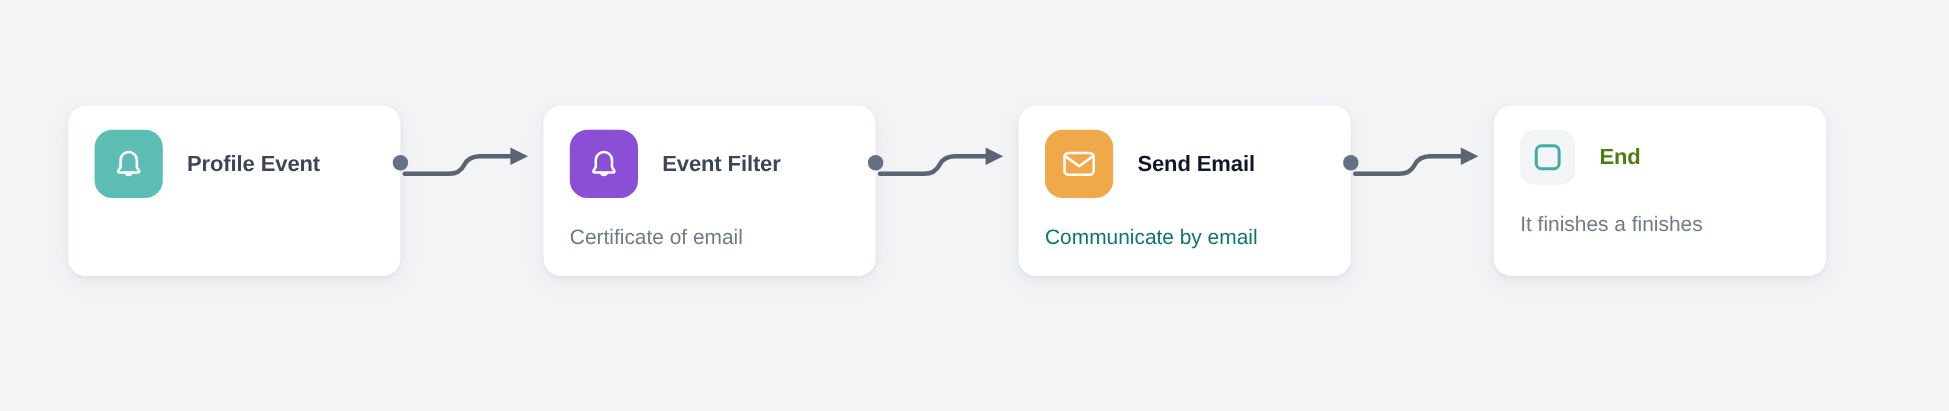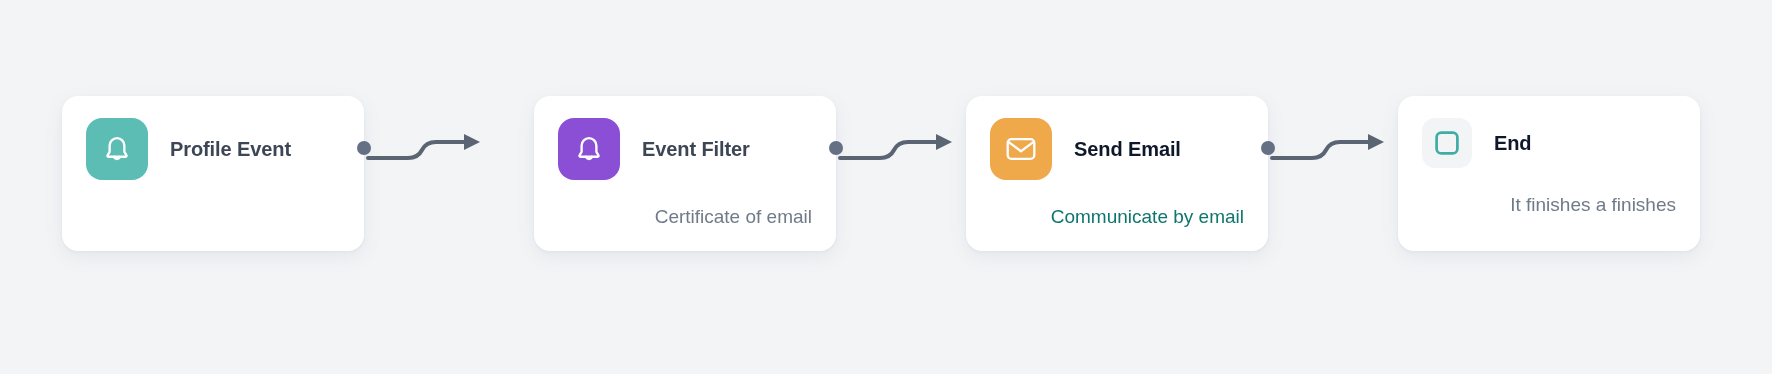--- a/index.html
+++ b/index.html
@@ -12,21 +12,20 @@
     background: #f2f4f6;
     font-family: "Liberation Sans", sans-serif;
     overflow: hidden;
   }
 
   .canvas {
     position: relative;
     width: 1428px;
     height: 374px;
     background: #f2f4f6;
-    text-align: right;
   }
 
   .flow {
     position: absolute;
     left: 62px;
     top: 96px;
     display: flex;
     flex-direction: row;
     align-items: flex-start;
   }
@@ -129,21 +128,21 @@
       <div class="port-dot" style="background: rgb(102, 112, 133);"></div>
     </div>
 
     <div class="connector">
       <svg width="130" height="155" viewBox="0 0 130 155">
         <path d="M4 62 L44 62 Q54 62 58 54 Q62 46 72 46 L104 46" stroke="#5a6472" stroke-width="4" fill="none" stroke-linecap="round"></path>
         <path d="M100 38 L116 46 L100 54 Z" fill="#5a6472"></path>
       </svg>
     </div>
 
-    <div class="node" style="background: rgb(255, 255, 255); margin-left: 40px;">
+    <div class="node" style="background: rgb(255, 255, 255);">
       <div class="node-head">
         <div class="node-icon" id="icon-1" style="background: rgb(139, 79, 214);">
           <svg width="30" height="32" viewBox="0 0 24 26" fill="none">
             <path d="M6 10.2a6 6 0 0 1 12 0v5.1l1.7 2.9a.7.7 0 0 1-.6 1.1H4.9a.7.7 0 0 1-.6-1.1L6 15.3z" stroke="#ffffff" stroke-width="1.9" stroke-linejoin="round"></path>
             <path d="M9.6 19.3a2.5 2.5 0 0 0 4.8 0" stroke="#ffffff" stroke-width="1.9" stroke-linecap="round"></path>
           </svg>
         </div>
         <div class="node-title" style="color: rgb(61, 70, 85);">Event Filter</div>
       </div>
       <div class="node-desc" style="color: rgb(112, 123, 138);">Certificate of email</div>
@@ -178,19 +177,19 @@
       </svg>
     </div>
 
     <div class="node" style="background: rgb(255, 255, 255);">
       <div class="node-head">
         <div class="node-icon small" id="icon-3" style="background: rgb(242, 244, 246);">
           <svg width="26" height="26" viewBox="0 0 22 22" fill="none">
             <rect x="2.2" y="2.2" width="17.6" height="17.6" rx="4" stroke="#3fada4" stroke-width="2.3"></rect>
           </svg>
         </div>
-        <div class="node-title" style="color: #0f172a;">End</div>
+        <div class="node-title" style="color: #4d7c0f;">End</div>
       </div>
       <div class="node-desc" style="color: rgb(112, 123, 138);">It finishes a finishes</div>
     </div>
 
   </div>
 </div>
 
 </body></html>

